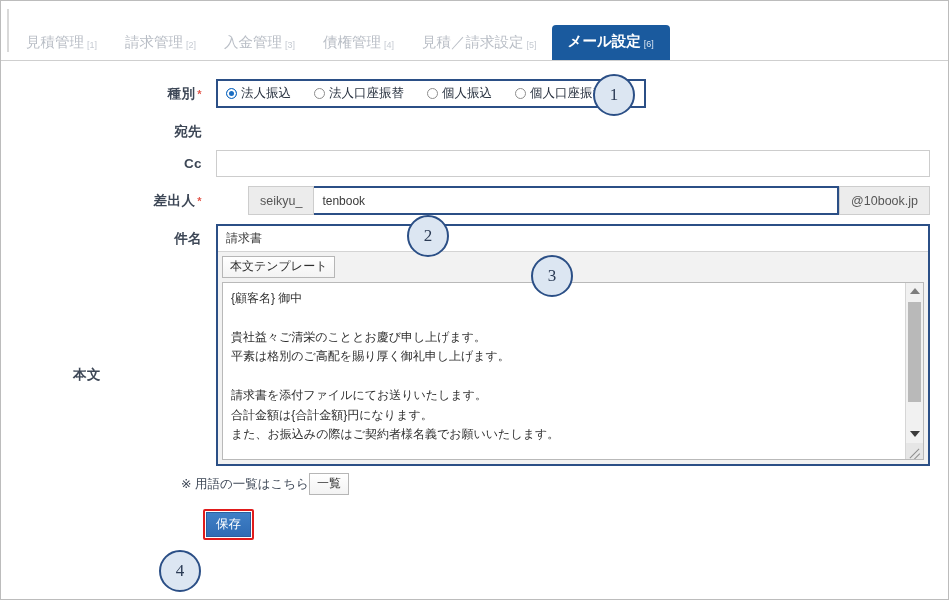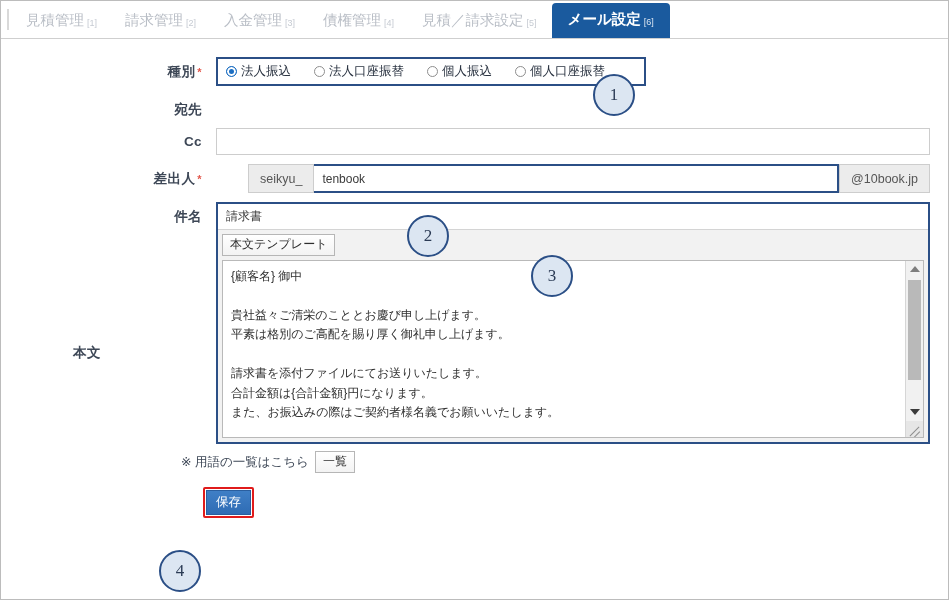--- a/index.html
+++ b/index.html
@@ -21,21 +21,21 @@
     width: 949px;
     height: 600px;
     box-sizing: border-box;
     border: 1px solid #bcbcbc;
     background: #fff;
   }
 
   
   .tabbar {
     position: relative;
-    height: 38px;
+    height: 60px;
     background: #ffffff;
     border-bottom: 1px solid #cfcfcf;
     padding-left: 12px;
     box-sizing: border-box;
     display: flex;
     align-items: flex-end;
   }
   .tabbar::before {
     content: "";
     position: absolute;
@@ -310,21 +310,20 @@
     height: 1px;
     background: #8d8d8d;
     transform: rotate(-45deg);
   }
   .sb-grip::before { width: 13px; bottom: 5px; }
   .sb-grip::after  { width: 8px;  bottom: 2px; }
 
   .noterow {
     display: flex;
     align-items: center;
-    gap: 6px;
     margin: 7px 0 0 180px;
     font-size: 12.5px;
     color: #3d4756;
   }
 
   .saverow {
     margin: 14px 0 12px 202px;
     position: relative;
     height: 30px;
   }

